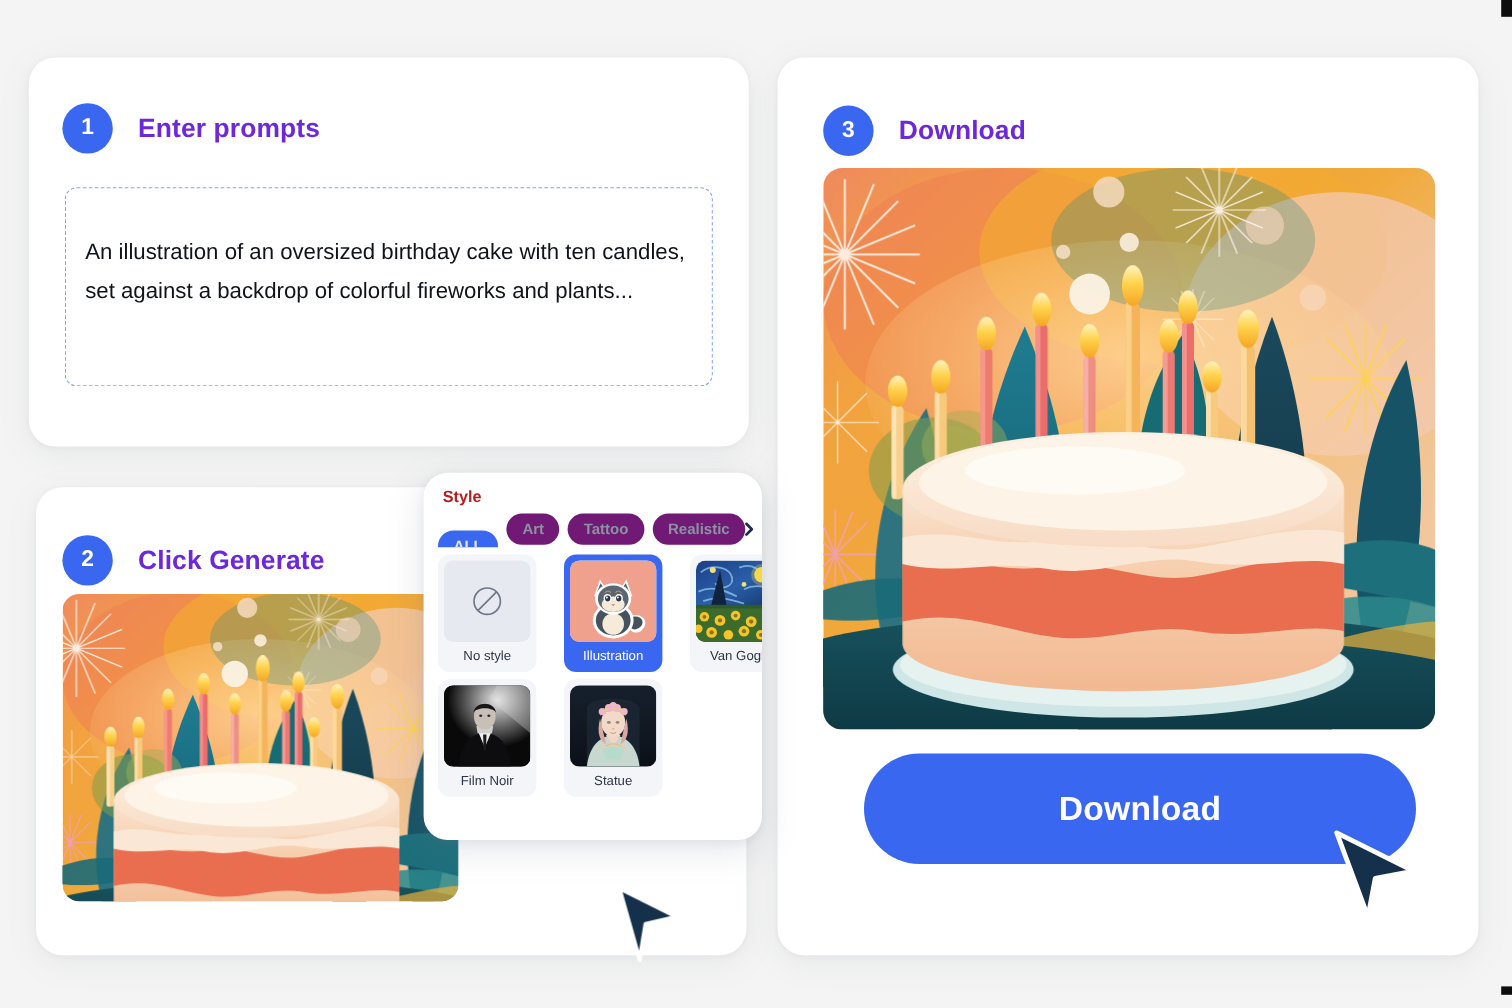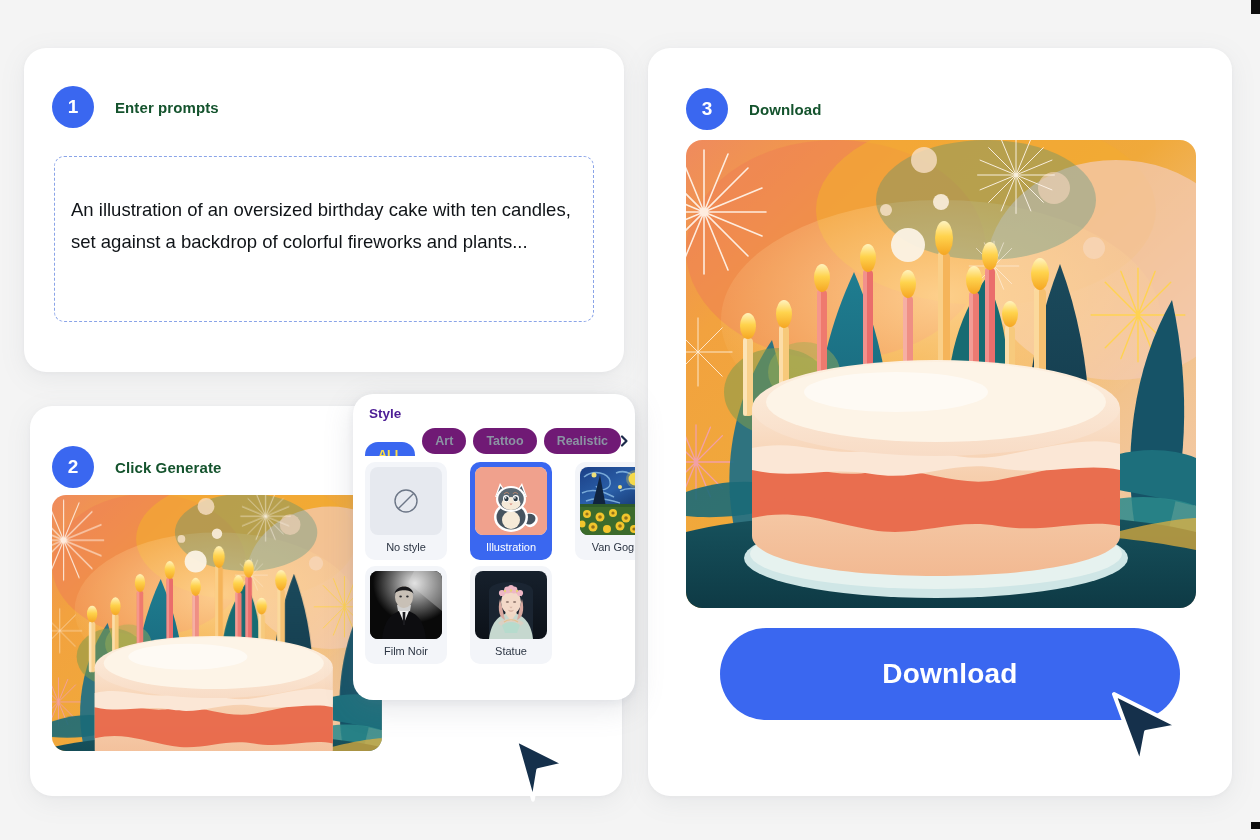--- a/index.html
+++ b/index.html
@@ -33,22 +33,22 @@
   .step-badge {
     width: 42px; height: 42px; border-radius: 50%;
     background: #3a67f0;
     color: #ffffff;
     font-size: 19px; font-weight: bold;
     display: flex; align-items: center; justify-content: center;
     flex: 0 0 auto;
   }
   .step-title {
     margin-left: 21px;
-    color: #14532d;
-    font-size: 15px;
+    color: #6d28d9;
+    font-size: 22px;
     font-weight: bold;
     letter-spacing: .1px;
   }
 
   
   .prompt-box {
     position: absolute;
     left: 30px; top: 108px;
     width: 540px; height: 166px;
     border: 1px dashed #8aa4e8;
@@ -90,40 +90,40 @@
     left: 353px; top: 394px;
     width: 282px; height: 306px;
     background: #ffffff;
     border-radius: 20px;
     box-shadow: 0 8px 30px rgba(110,118,135,0.18), 0 2px 8px rgba(110,118,135,0.10);
     z-index: 40;
     overflow: hidden;
   }
   .panel-title {
     position: absolute; left: 16px; top: 12px;
-    font-size: 13.5px; font-weight: bold; color: #4c1d95;
+    font-size: 13.5px; font-weight: bold; color: #b91c1c;
   }
   .filter-row {
     position: absolute; left: 12px; top: 32px;
     width: 258px; height: 30px;
     display: flex; align-items: center; gap: 7px;
     overflow: hidden;
   }
   .chip {
     height: 26px; padding: 0 13px;
     border-radius: 13px;
     background: #701a75;
     color: #8b93a3;
     font-size: 12.5px; font-weight: bold;
     display: flex; align-items: center; justify-content: center;
     white-space: nowrap; flex: 0 0 auto;
     border: none; cursor: pointer;
     font-family: "Liberation Sans", sans-serif;
   }
-  .chip.active { background: #3a67f0; color: #fde047; margin-top: 28px; }
+  .chip.active { background: #3a67f0; color: #e5e5e5; margin-top: 28px; }
   .chev-next {
     position: absolute; right: 4px; top: 40px;
     width: 14px; height: 14px;
     color: #1b2a4a;
     cursor: pointer;
     z-index: 3;
   }
 
   .tile-grid {
     position: absolute; left: 12px; top: 68px;

